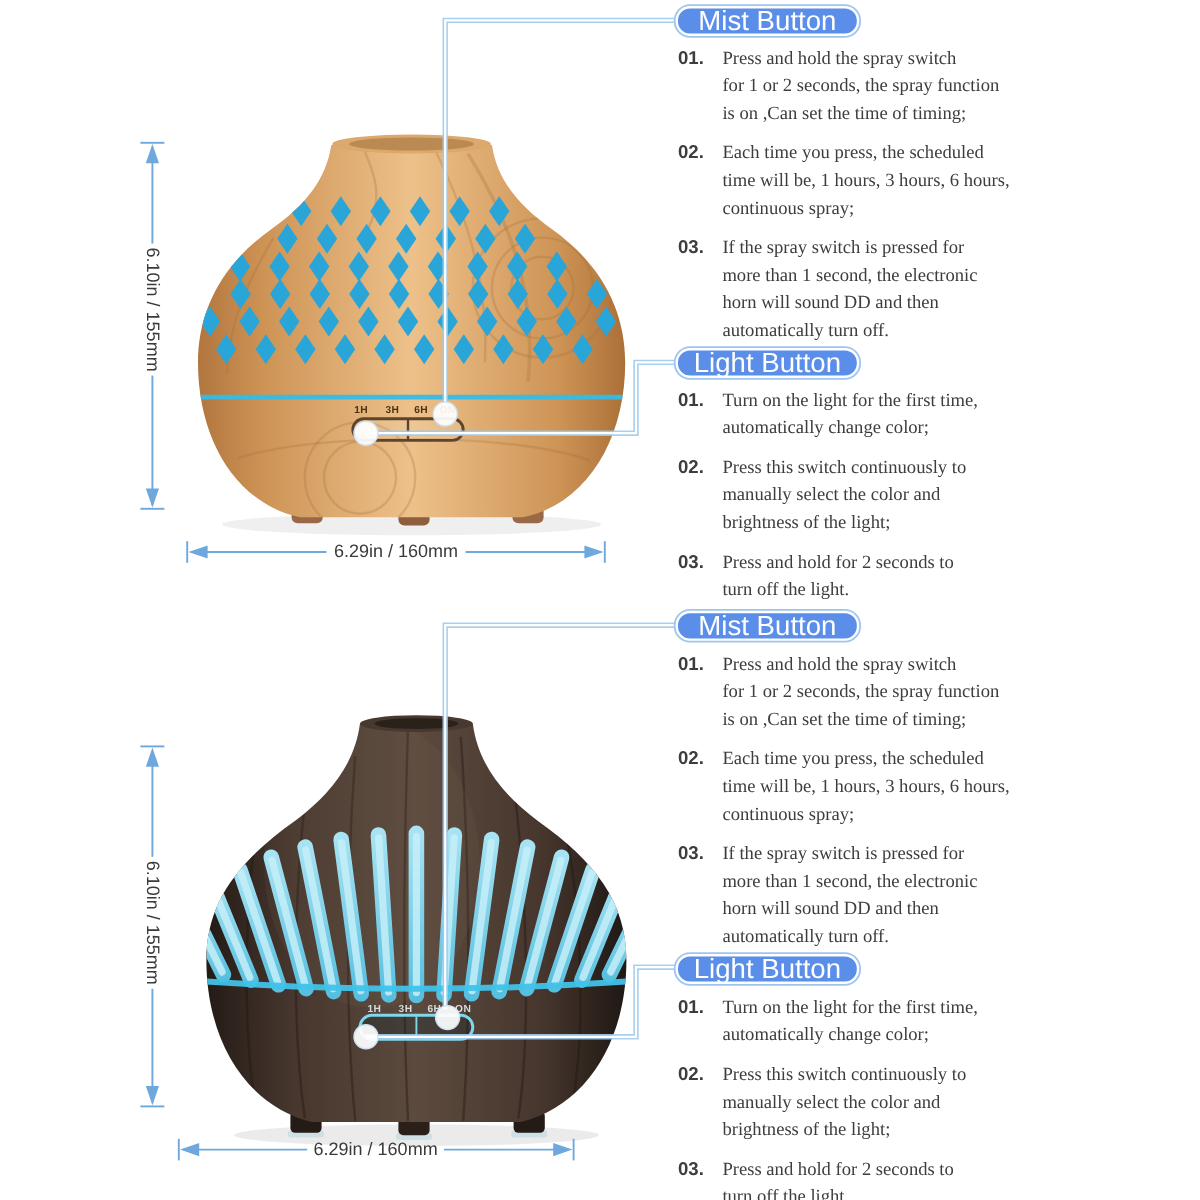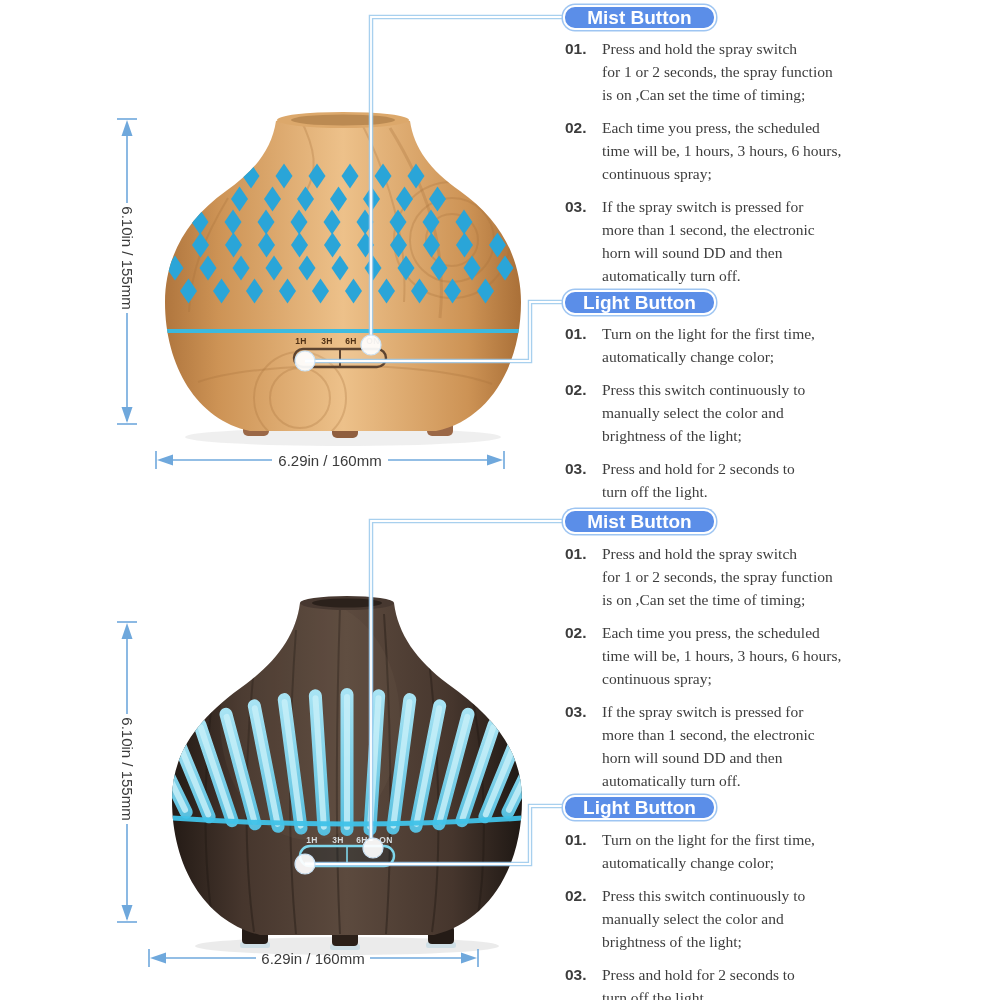--- a/index.html
+++ b/index.html
@@ -20,22 +20,22 @@
 
   
   .grainL{fill:none;stroke:#a76e38;opacity:.28;}
   .grainD{fill:none;stroke:#1e1611;opacity:.4;}
   .panelTextL{font-size:8.5px;font-weight:bold;fill:#4f3014;letter-spacing:.4px;}
   .panelTextD{font-size:8.5px;font-weight:bold;fill:#d7dddf;letter-spacing:.4px;}
 
   
   .col{position:absolute;left:560px;width:440px;height:500px;}
   .badge{position:absolute;left:3px;width:149px;height:21px;border:2px solid #fff;
-         border-radius:12px;box-shadow:0 0 0 1.5px #9ec5f2;color:#fff;font-weight:bold;
-         font-size:19px;line-height:21px;text-align:center;background:#5b8ee8;}
+         border-radius:12px;box-shadow:0 0 0 1.5px #9ec5f2;color:#fff;font-weight:normal;
+         font-size:23px;line-height:21px;text-align:center;background:#5b8ee8;}
   .steps{position:absolute;left:0;width:436px;}
   .step{display:flex;margin-bottom:10px;font-size:15.5px;line-height:23px;color:#3d3d3d;}
   .num{font-weight:bold;flex:none;width:37px;padding-left:5px;}
   .txt{white-space:pre-line;font-family:Liberation Serif, serif;}
 </style>
 </head>
 <body>
 
 <div class="canvas">
 

